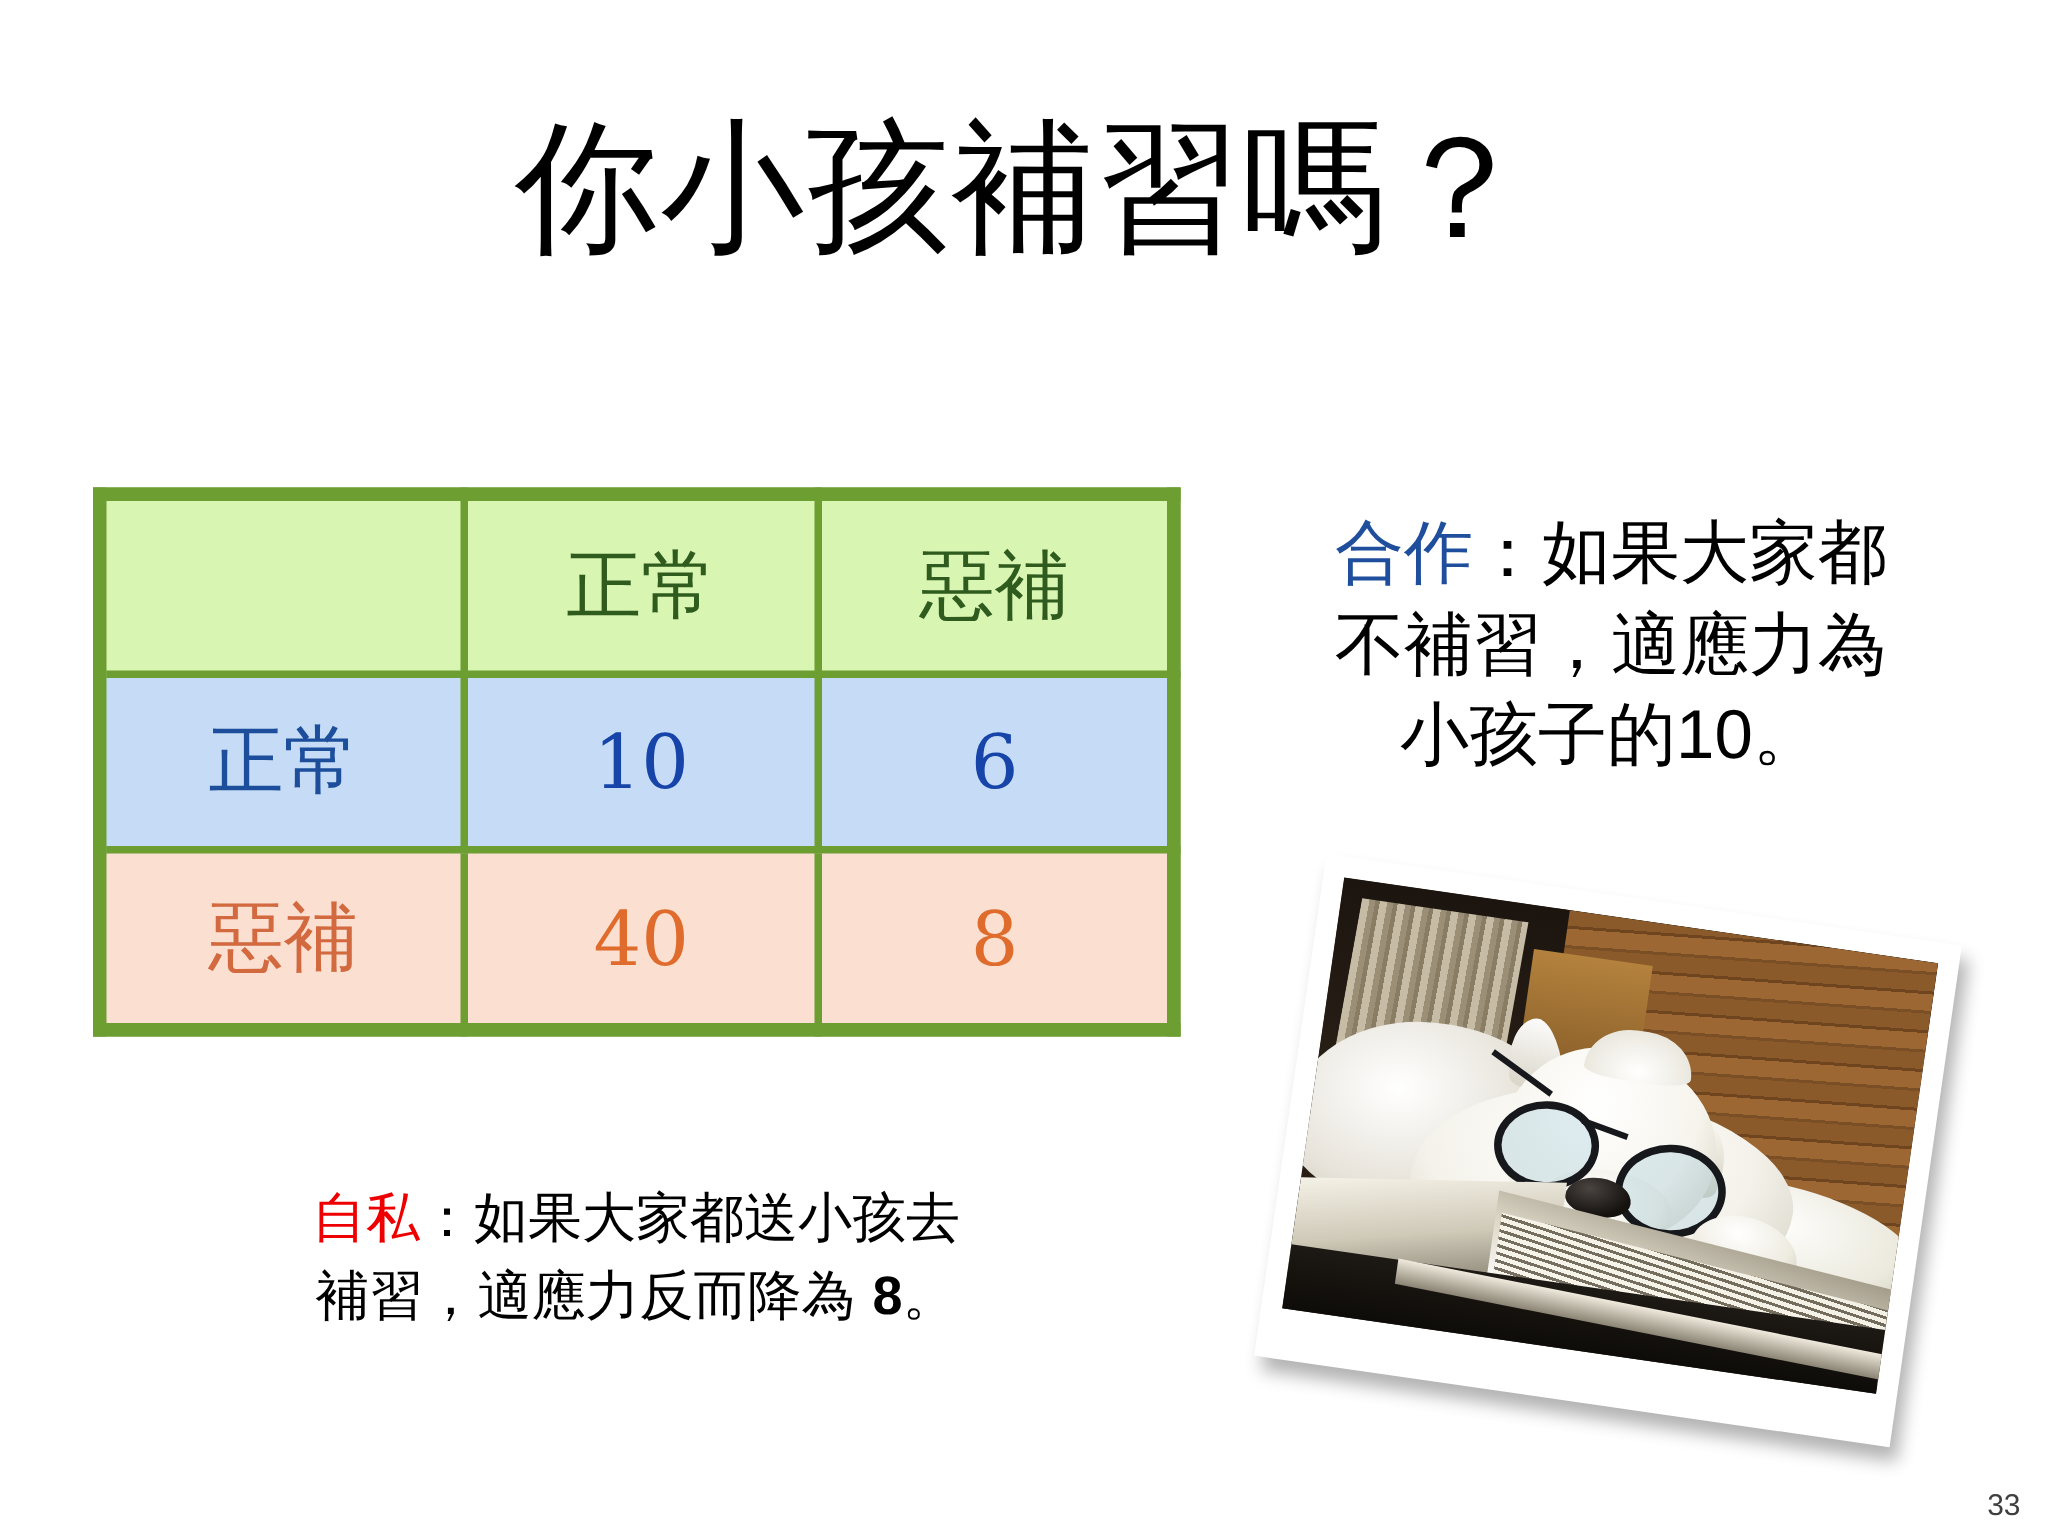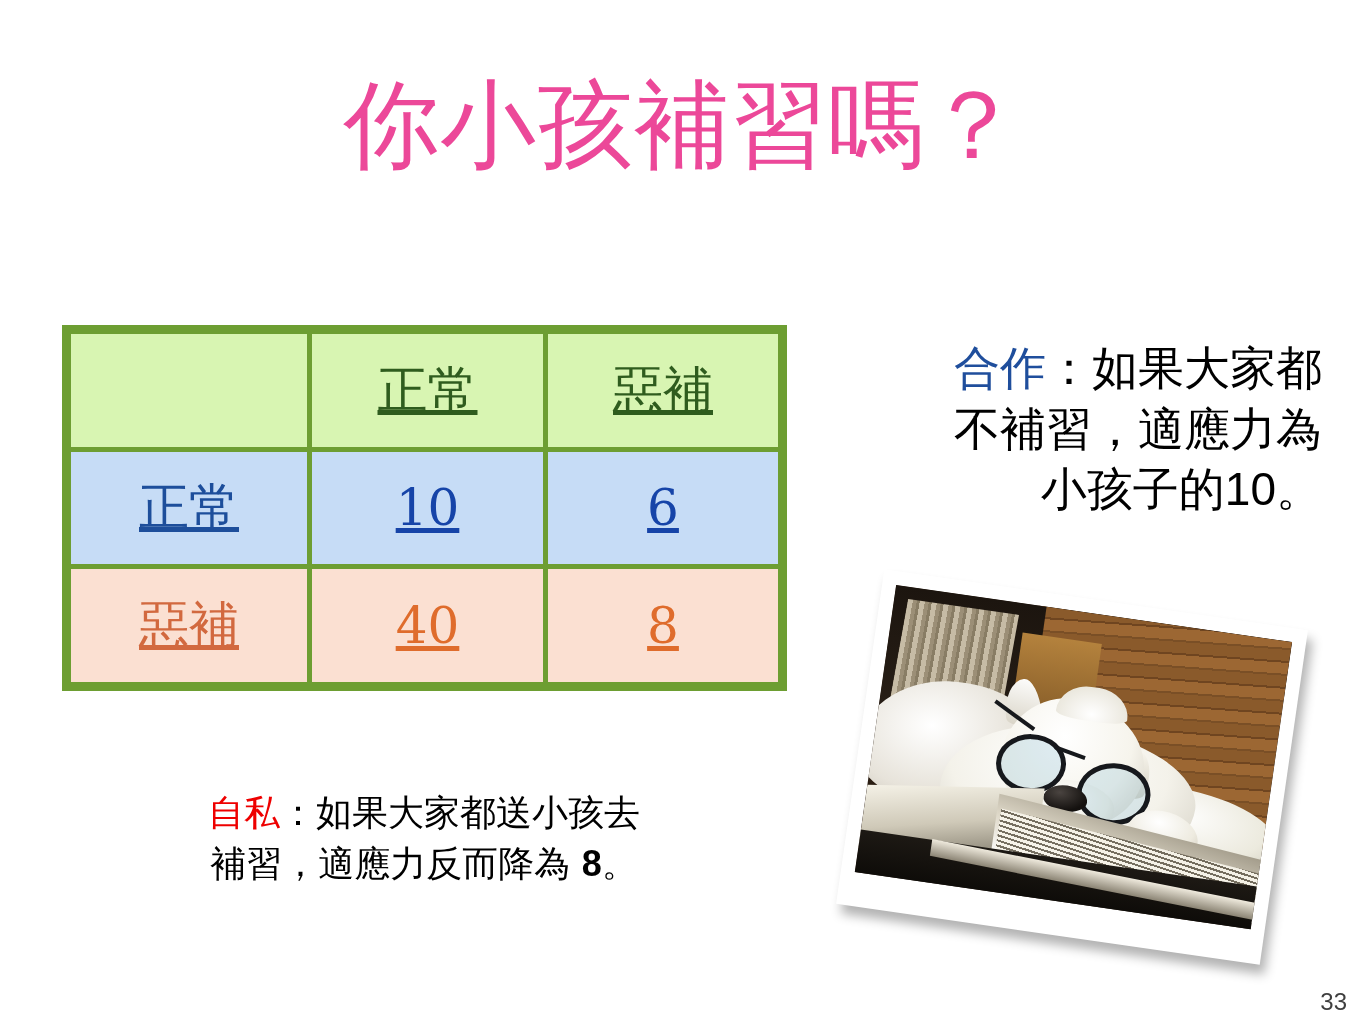--- a/index.html
+++ b/index.html
@@ -26,21 +26,21 @@
   
   #slide-title {
     position: absolute;
     left: 0;
     top: 70px;
     width: 1365px;
     text-align: center;
     font-family: "DejaVu Serif", "Liberation Serif", serif;
     font-size: 96px;
     line-height: 1.15;
-    color: #ec4899;
+    color: #000000;
     font-weight: 400;
     letter-spacing: 0.01em;
     white-space: nowrap;
   }
 
   
   #payoff-table {
     position: absolute;
     left: 62px;
     top: 325px;
@@ -50,21 +50,20 @@
     background: #6d9e32;
     border: 9px solid #6d9e32;
     table-layout: fixed;
   }
   #payoff-table td {
     border: 5px solid #6d9e32;
     text-align: center;
     vertical-align: middle;
     padding: 0;
     font-weight: 400;
-    text-decoration: underline;
   }
   
   #payoff-table col.c0 { width: 243px; }
   #payoff-table col.c1 { width: 236px; }
   #payoff-table col.c2 { width: 237px; }
 
   tr.row-header td {
     background: #d8f5b2;
     height: 112px;
     color: #2f5c1e;
@@ -92,21 +91,21 @@
   tr.row-normal td.num { color: #1644a8; }
   tr.row-cram   td.num { color: #df6c2c; }
   td.blank-corner { background: #d8f5b2; }
 
   
   #coop-note {
     position: absolute;
     left: 826px;
     top: 338px;
     width: 496px;
-    text-align: right;
+    text-align: center;
     font-family: "DejaVu Serif", "Liberation Serif", serif;
     font-size: 46px;
     line-height: 1.32;
     color: #000000;
   }
   #coop-note .hl-blue {
     color: #1f4e9c;
   }
   #coop-note .num {
     font-family: "Liberation Sans", "DejaVu Sans", sans-serif;
@@ -308,21 +307,21 @@
     background: linear-gradient(180deg,#efeadd 0%, #8b8474 100%);
     transform: skewY(3deg);
   }
 
   
   #page-number {
     position: absolute;
     right: 18px;
     bottom: 8px;
     font-family: "Liberation Sans", "DejaVu Sans", sans-serif;
-    font-size: 24px;
+    font-size: 20px;
     color: #3f3f3f;
   }
 </style>
 </head>
 <body>
 
 <div id="slide">
 
   <div id="slide-title">你小孩補習嗎？</div>
 

